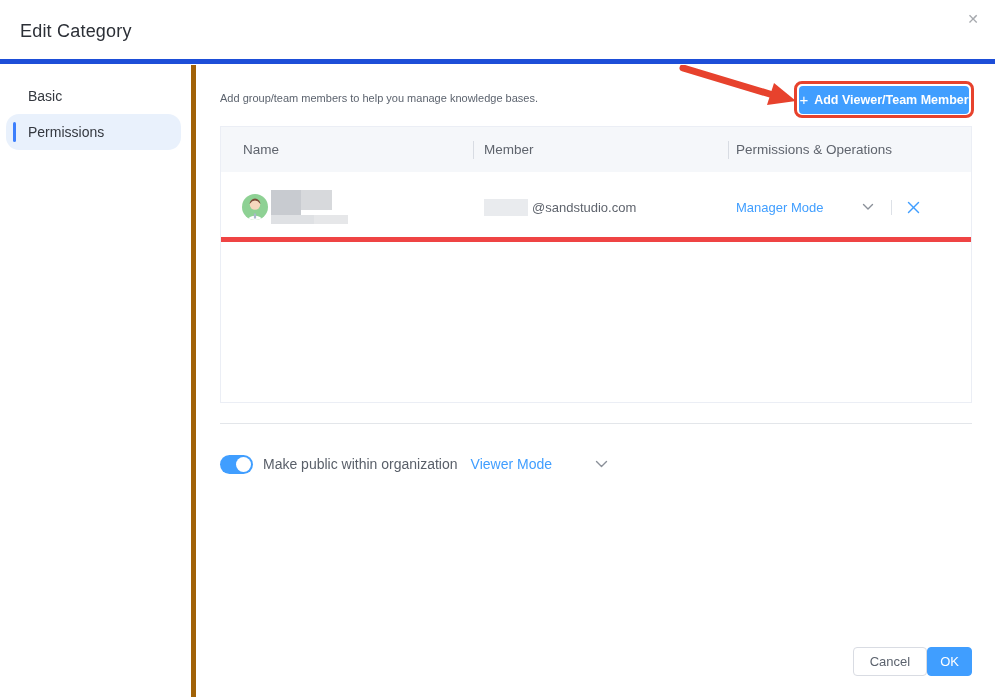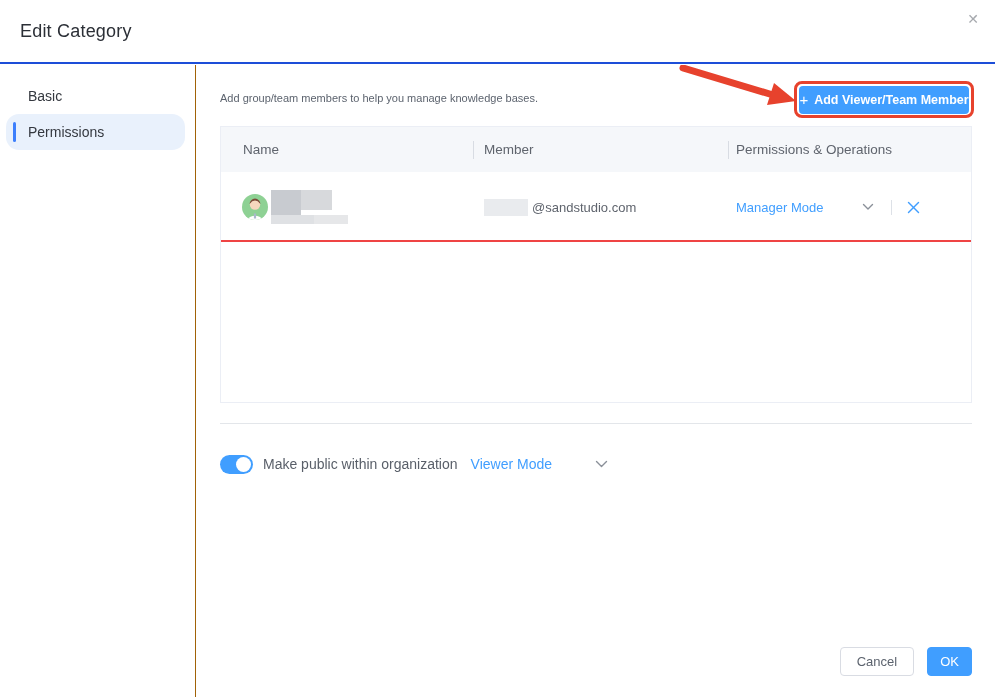--- a/index.html
+++ b/index.html
@@ -12,21 +12,21 @@
     height: 697px;
     background: #ffffff;
     overflow: hidden;
   }
 
   
   .dlg-header {
     position: absolute;
     left: 0; top: 0; right: 0;
     height: 64px;
-    border-bottom: 2px solid #1d4ed8;
+    border-bottom: 5px solid #1d4ed8;
     background: #ffffff;
   }
   .dlg-title {
     position: absolute;
     left: 20px; top: 21px;
     font-size: 18px;
     font-weight: 500;
     color: #2b2f36;
     letter-spacing: 0.2px;
   }
@@ -37,21 +37,21 @@
     color: #a6a9ae;
     cursor: pointer;
     line-height: 18px;
   }
 
   
   .sidebar {
     position: absolute;
     left: 0; top: 65px; bottom: 0;
     width: 196px;
-    border-right: 1px solid #a16207;
+    border-right: 5px solid #a16207;
     padding-top: 13px;
     background: #ffffff;
   }
   .side-item {
     height: 36px;
     line-height: 36px;
     font-size: 14px;
     color: #34383f;
     padding-left: 28px;
     cursor: pointer;
@@ -137,21 +137,21 @@
     position: absolute;
     top: 14px; width: 1px; height: 18px;
     background: #d8dce3;
   }
   .vdiv.d1 { left: 252px; }
   .vdiv.d2 { left: 507px; }
 
   .trow {
     position: relative;
     height: 70px;
-    border-bottom: 2px solid #ef4444;
+    border-bottom: 5px solid #ef4444;
     background: #ffffff;
   }
   .td {
     position: absolute;
     top: 0; height: 70px;
     display: flex;
     align-items: center;
   }
   .avatar { width: 26px; height: 26px; margin-left: -1px; flex: 0 0 auto; }
   .redacted-name { position: relative; width: 78px; height: 34px; margin-left: 3px; }
@@ -221,21 +221,20 @@
     text-align: right;
   }
   .toggle-row .mode-label { font-size: 14px; }
   .toggle-row .chev { margin-left: 19px; }
 
   
   .footer {
     position: absolute;
     right: 23px; bottom: 21px;
     display: flex;
-    gap: 13px;
   }
   .btn {
     height: 29px;
     border-radius: 4px;
     font-size: 13px;
     font-family: inherit;
     cursor: pointer;
     line-height: 1;
   }
   .btn-cancel {

